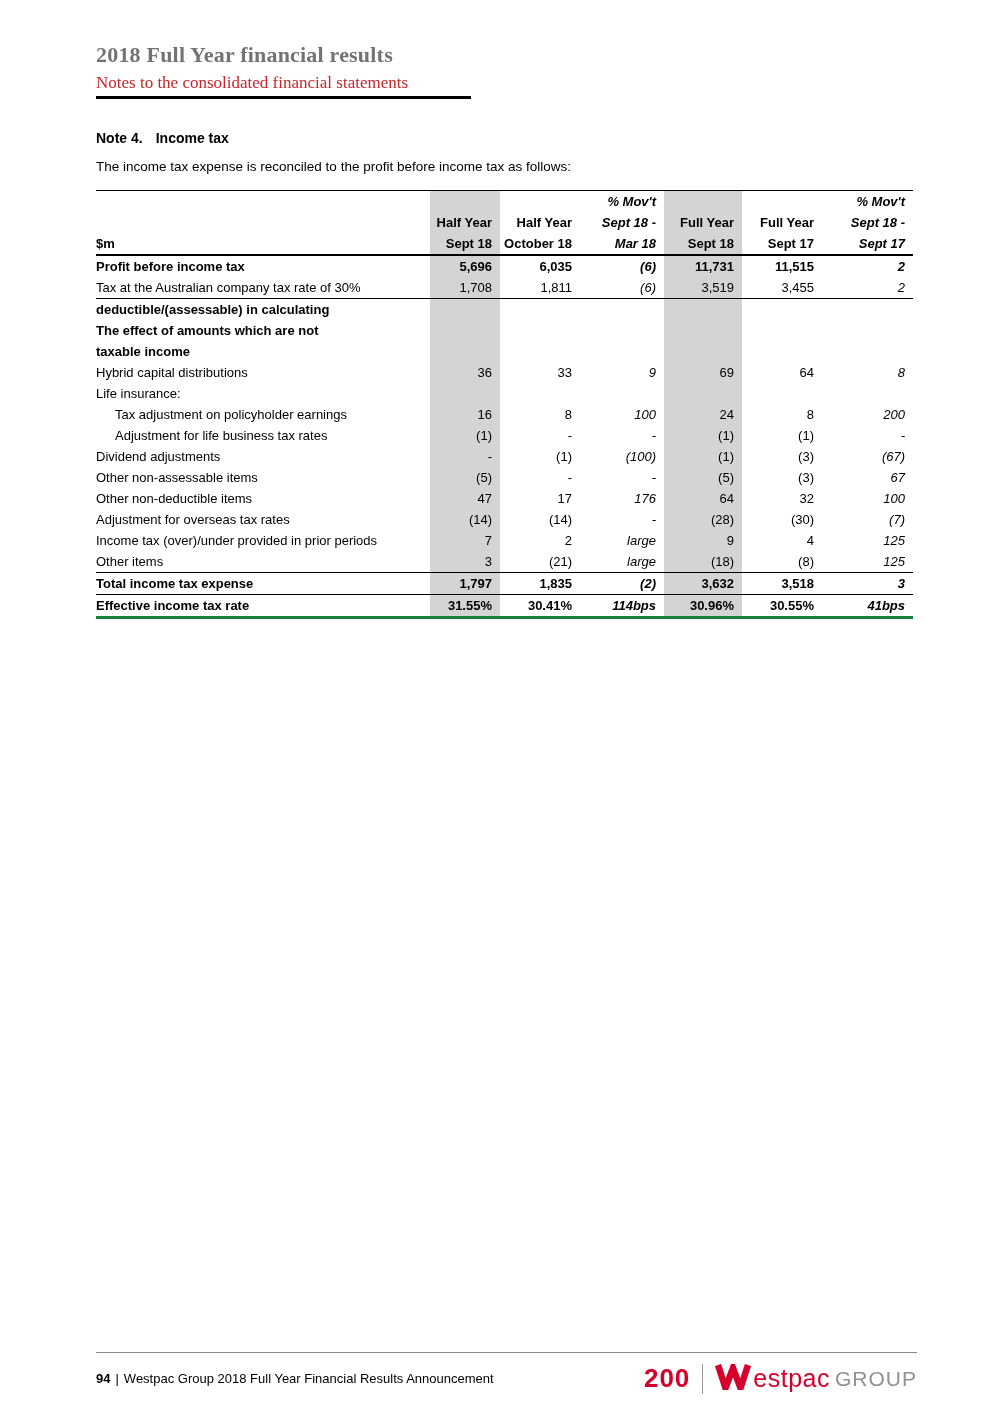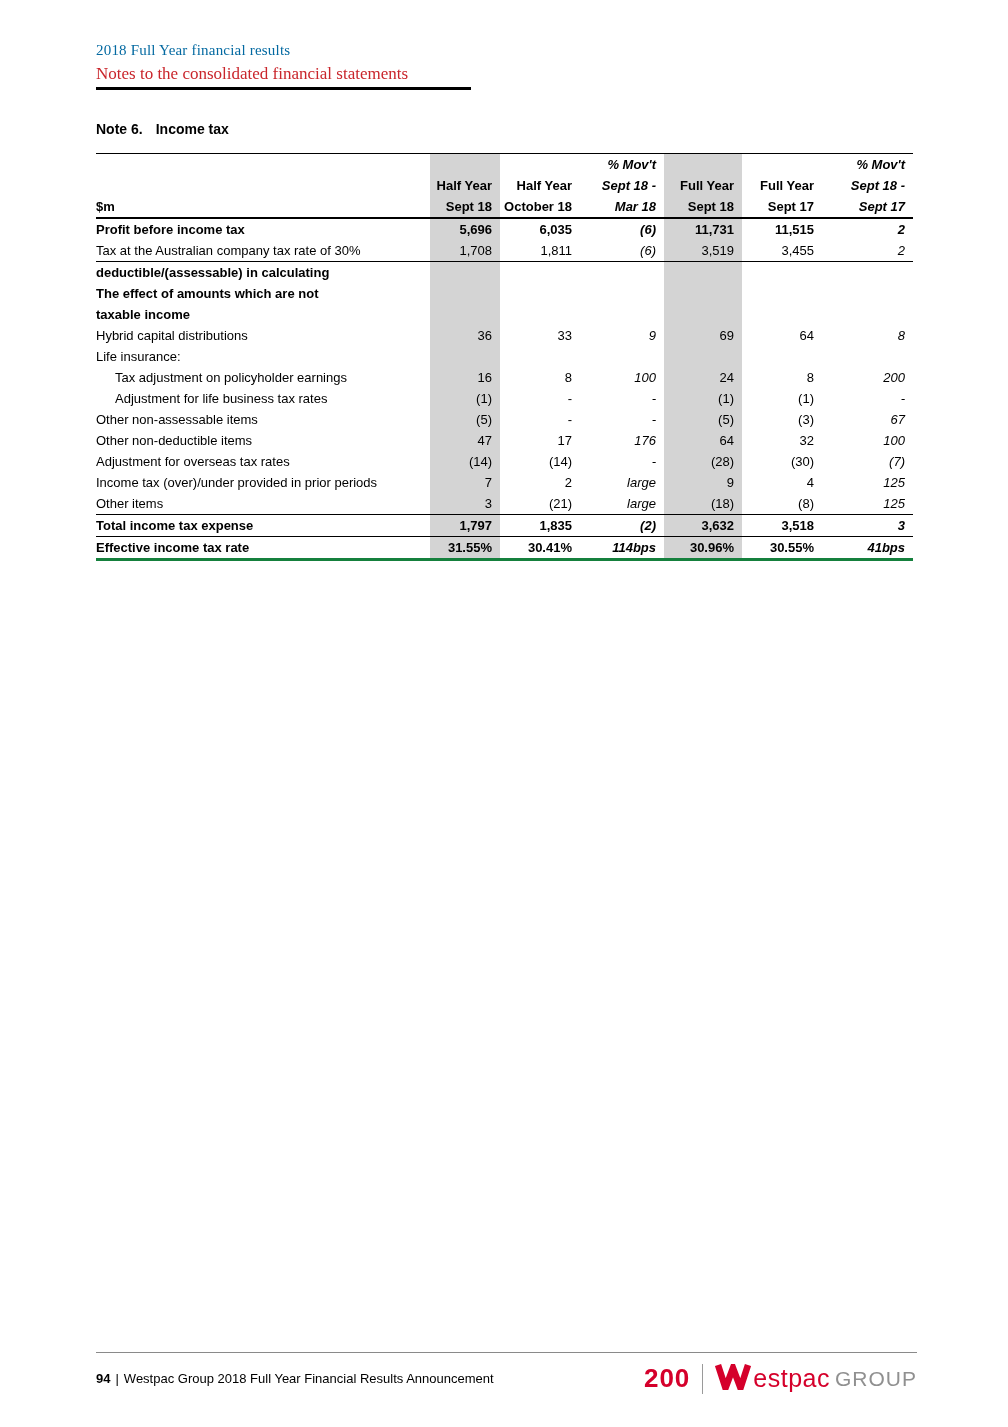--- a/index.html
+++ b/index.html
@@ -11,22 +11,22 @@
     color:#000;
     position:relative;
     overflow:hidden;
   }
   .content { position:absolute; left:96px; top:0; width:817px; }
 
   
   .doc-title {
     margin-top:42px;
     font-family:"Liberation Serif", serif;
-    font-size:15px; font-weight:normal;
-    color:#0369a1;
+    font-size:22px; font-weight:bold;
+    color:#737373;
     letter-spacing:0.2px;
   }
   .doc-subtitle {
     margin-top:5px;
     font-family:"Liberation Serif", serif;
     font-size:17px;
     color:#c9252b;
   }
   .subtitle-rule { margin-top:3px; width:375px; height:3px; background:#000; }
 
@@ -86,23 +86,24 @@
 </head>
 <body>
 
 <div class="content">
 
   <div class="doc-title">2018 Full Year financial results</div>
   <div class="doc-subtitle">Notes to the consolidated financial statements</div>
   <div class="subtitle-rule"></div>
 
   <div class="note-heading">
-    <span class="note-label">Note 6.</span><span>Income tax</span>
+    <span class="note-label">Note 4.</span><span>Income tax</span>
   </div>
 
+  <div class="intro">The income tax expense is reconciled to the profit before income tax as follows:</div>
 
   <table class="fin">
     <colgroup>
       <col style="width:334px">
       <col style="width:70px">
       <col style="width:80px">
       <col style="width:84px">
       <col style="width:78px">
       <col style="width:80px">
       <col style="width:91px">
@@ -210,20 +211,29 @@
           <td class="num">200</td>
         </tr>
         <tr>
           <td class="lbl indent">Adjustment for life business tax rates</td>
           <td class="num">(1)</td>
           <td class="num">-</td>
           <td class="num">-</td>
           <td class="num">(1)</td>
           <td class="num">(1)</td>
           <td class="num">-</td>
+        </tr>
+        <tr>
+          <td class="lbl">Dividend adjustments</td>
+          <td class="num">-</td>
+          <td class="num">(1)</td>
+          <td class="num">(100)</td>
+          <td class="num">(1)</td>
+          <td class="num">(3)</td>
+          <td class="num">(67)</td>
         </tr>
         <tr>
           <td class="lbl">Other non-assessable items</td>
           <td class="num">(5)</td>
           <td class="num">-</td>
           <td class="num">-</td>
           <td class="num">(5)</td>
           <td class="num">(3)</td>
           <td class="num">67</td>
         </tr>

